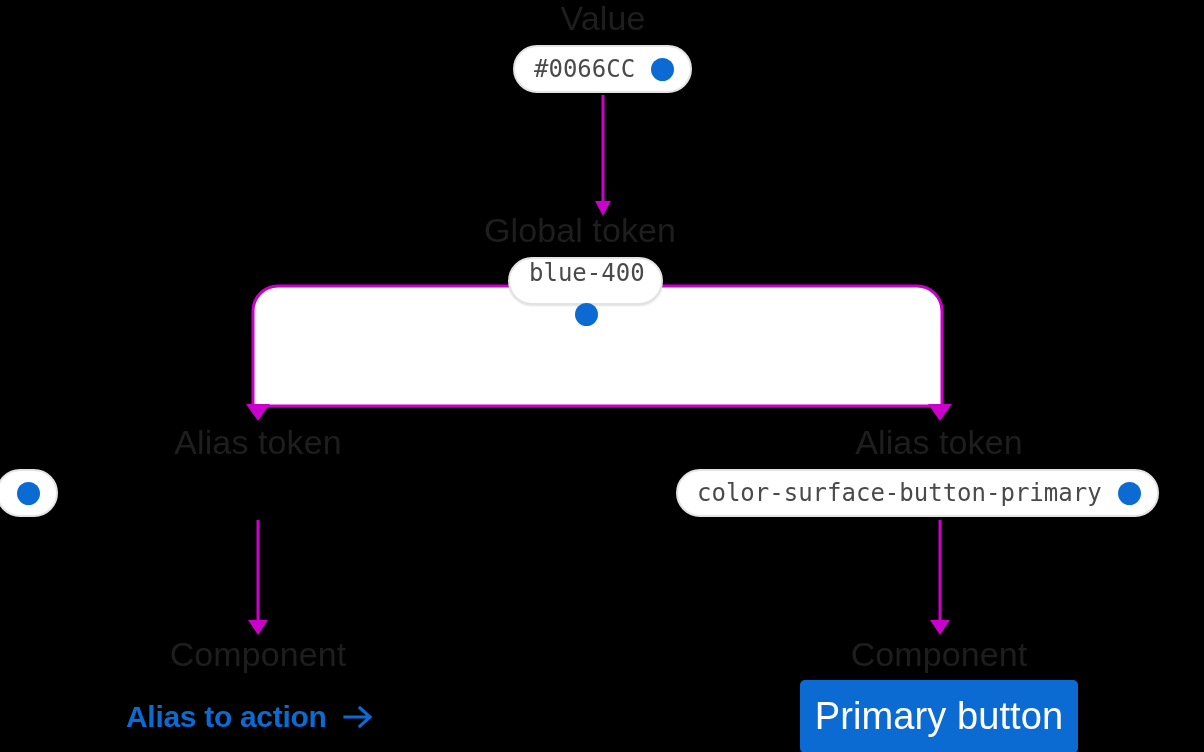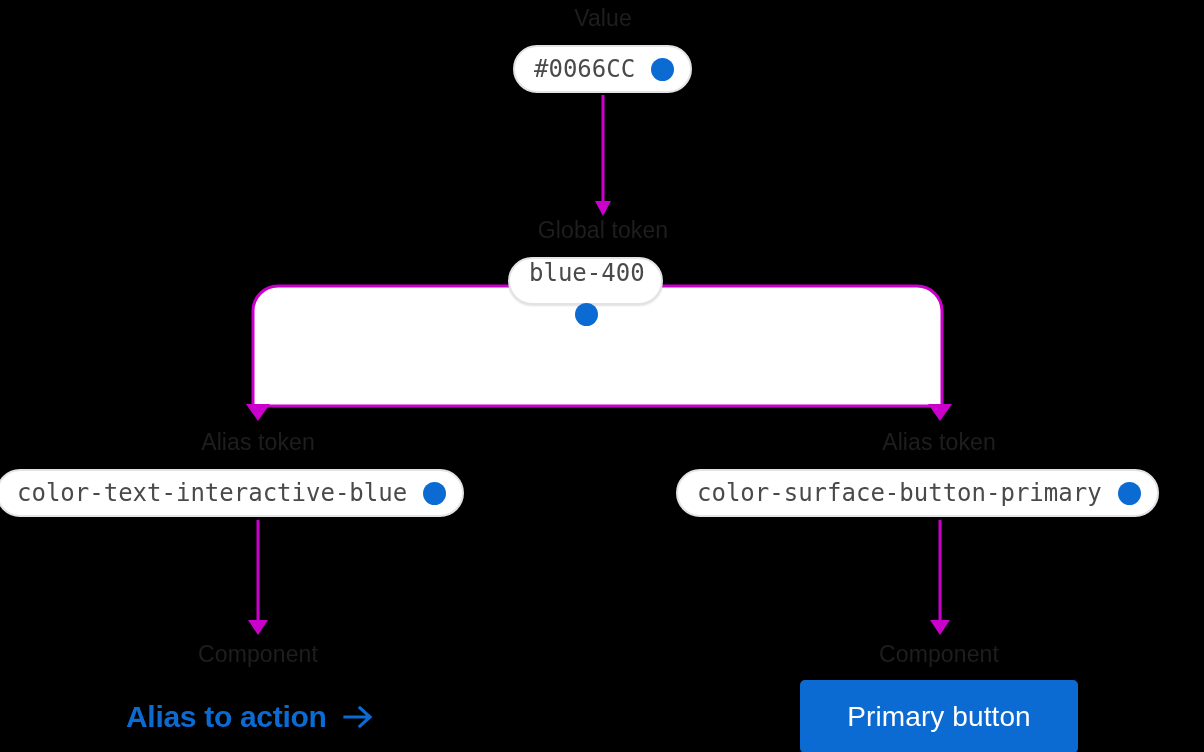--- a/index.html
+++ b/index.html
@@ -32,21 +32,21 @@
     top: 0;
     width: 1204px;
     height: 752px;
     pointer-events: none;
   }
 
   
   .stage-label {
     position: absolute;
     color: #1e1e1e;
-    font-size: 23px;
+    font-size: 34px;
     line-height: 32px;
     font-weight: 400;
     white-space: nowrap;
     letter-spacing: 0.1px;
     text-align: center;
   }
 
   
   .pill {
     position: absolute;
@@ -79,21 +79,21 @@
   }
 
   
   #pill-value      { left: 513px;  top: 45px;  }
   #pill-global     { left: 508px;  top: 257px; flex-direction: column; }
   #pill-alias-left { left: -4px;   top: 469px; }
   #pill-alias-right{ left: 676px;  top: 469px; }
 
   
   #label-value        { left: 503px;  top: 2px;   width: 200px; }
-  #label-global       { left: 503px;  top: 214px; width: 200px; }
+  #label-global       { left: 480px;  top: 214px; width: 200px; }
   #label-alias-left   { left: 158px;  top: 426px; width: 200px; }
   #label-alias-right  { left: 839px;  top: 426px; width: 200px; }
   #label-comp-left    { left: 158px;  top: 638px; width: 200px; }
   #label-comp-right   { left: 839px;  top: 638px; width: 200px; }
 
   
   #cta {
     position: absolute;
     left: 126px;
     top: 694px;
@@ -122,21 +122,21 @@
     position: absolute;
     left: 800px;
     top: 680px;
     width: 278px;
     height: 73px;
     background: #0b6bd3;
     border: none;
     border-radius: 5px;
     color: #ffffff;
     font-family: "Liberation Sans", sans-serif;
-    font-size: 28px;
+    font-size: 38px;
     line-height: 73px;
     font-weight: 400;
     letter-spacing: 0.1px;
     text-align: center;
     cursor: pointer;
     padding: 0;
   }
 </style>
 </head>
 <body>
@@ -187,21 +187,20 @@
     <span class="pill-text">#0066CC</span>
     <span class="swatch"></span>
   </div>
 
   <div class="pill" id="pill-global">
     <span class="pill-text">blue-400</span>
     <span class="swatch"></span>
   </div>
 
   <div class="pill" id="pill-alias-left">
-    <span class="pill-text">color-text-interactive-blue</span>
     <span class="swatch"></span>
   </div>
 
   <div class="pill" id="pill-alias-right">
     <span class="pill-text">color-surface-button-primary</span>
     <span class="swatch"></span>
   </div>
 
   <a href="#" id="cta">
     <span>Alias to action</span>

